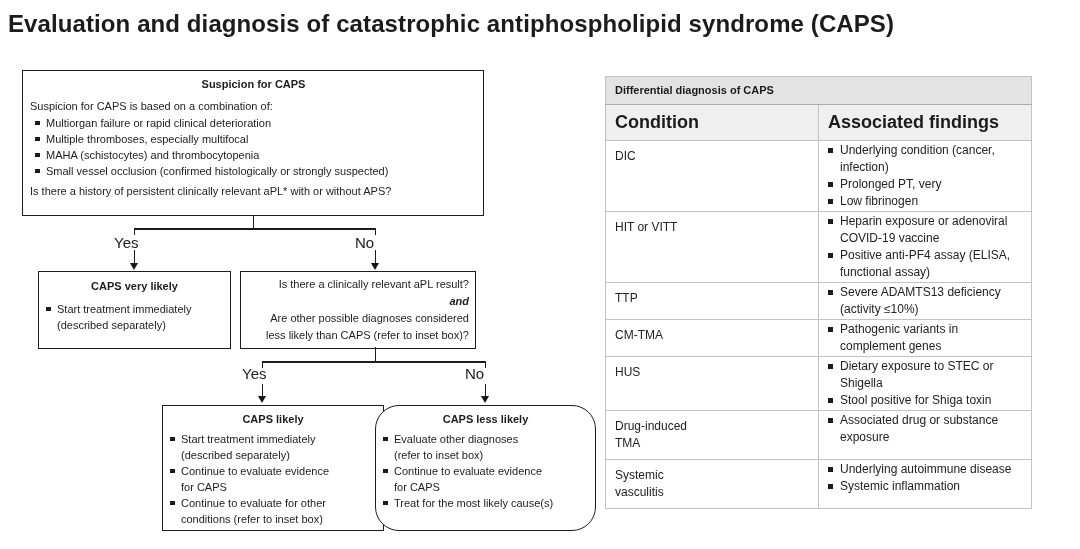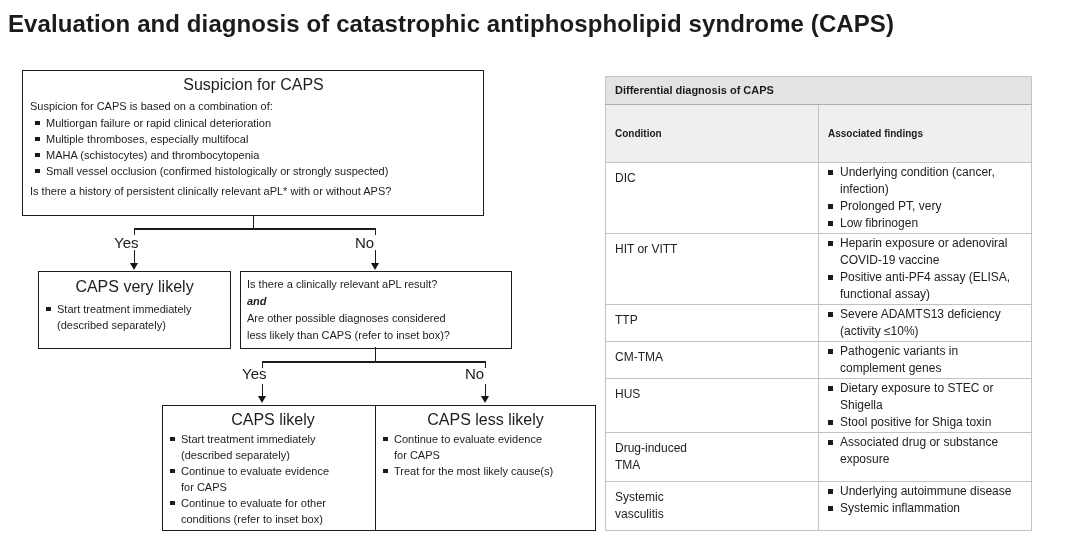--- a/index.html
+++ b/index.html
@@ -10,40 +10,40 @@
   
   .page-title {
     position:absolute; left:8px; top:10px; margin:0;
     font-size:24px; font-weight:700; color:#1b1b1b; letter-spacing:0.1px;
   }
   
   .fc-box {
     position:absolute; background:#fff; border:1.5px solid #1c1c1c;
     font-size:11px; line-height:17px; box-sizing:border-box;
   }
-  .fc-title { text-align:center; font-weight:400; font-size:16px; line-height:17px; }
+  .fc-title { text-align:center; font-weight:700; font-size:11px; line-height:17px; }
   .fc-line { white-space:pre-line; }
   ul.blist { list-style:none; margin:0; padding:0; }
   .bullet { position:relative; padding-left:12px; white-space:pre-line; }
   .bullet::before {
     content:""; position:absolute; left:1px; top:6px;
     width:4.5px; height:4.5px; background:#1b1b1b;
   }
   .fc-box .bullet { line-height:16px; }
   .fc-box .bullet::before { top:5.5px; }
   #box-suspicion { left:22px; top:70px; width:462px; height:146px; padding:5px 6px 5px 7px; }
   #box-suspicion .fc-title { margin-bottom:5px; }
   #box-suspicion .blist { margin:0 0 0 4px; }
   #box-suspicion .q { margin-top:4px; }
   #box-very-likely { left:38px; top:271px; width:193px; height:78px; padding:6px; }
   #box-very-likely .fc-title { margin-bottom:6px; }
-  #box-apl-question { left:240px; top:271px; width:272px; height:78px; padding:4px 6px; }
+  #box-apl-question { left:240px; top:271px; width:236px; height:78px; padding:4px 6px;text-align:right; }
   #box-apl-question .and { font-weight:700; font-style:italic; }
   #box-likely { left:162px; top:405px; width:222px; height:126px; padding:5px 6px; }
-  #box-less-likely { left:375px; top:405px; width:221px; height:126px; padding:5px 6px; }
+  #box-less-likely { left:375px; top:405px; width:221px; height:126px; padding:5px 6px;border-radius:24px; }
   #box-likely .fc-title, #box-less-likely .fc-title { margin-bottom:3px; }
   
   .ln { position:absolute; background:#1c1c1c; }
   .ln.v { width:1.5px; }
   .ln.h { height:1.5px; }
   .arr-head {
     position:absolute; width:0; height:0;
     border-left:4.5px solid transparent; border-right:4.5px solid transparent;
     border-top:7px solid #151515;
   }
@@ -60,22 +60,22 @@
   }
   .diff-table th, .diff-table td {
     border:1px solid #c3c3c3; vertical-align:top; text-align:left;
     box-sizing:border-box;
   }
   .diff-table .t-title {
     background:#e3e3e3; font-size:11px; font-weight:700; color:#1b1b1b;
     padding:5px 9px; border-bottom:1px solid #adadad;
   }
   .diff-table .t-colhead {
-    background:#efefef; font-size:10px; font-weight:700; color:#1b1b1b;
-    padding:20px 9px;
+    background:#efefef; font-size:18px; font-weight:700; color:#1b1b1b;
+    padding:9px 9px;
   }
   .diff-table td.cond { width:95px; padding:7px 5px 7px 9px; white-space:pre-line; }
   .diff-table td.find { width:332px; padding:1px 8px; }
   .diff-table .bullet { padding-left:13px; }
   .diff-table .bullet::before { top:6px; width:5px; height:5px; }
 </style>
 </head>
 <body>
 
 <div class="canvas">
@@ -141,20 +141,22 @@
           <li class="bullet">Continue to evaluate evidence
 for CAPS</li>
           <li class="bullet">Continue to evaluate for other
 conditions (refer to inset box)</li>
         </ul>
     </div>
 
     <div class="fc-box" id="box-less-likely">
       <div class="fc-title">CAPS less likely</div>
       <ul class="blist">
+          <li class="bullet">Evaluate other diagnoses
+(refer to inset box)</li>
           <li class="bullet">Continue to evaluate evidence
 for CAPS</li>
           <li class="bullet">Treat for the most likely cause(s)</li>
         </ul>
     </div>
 
   </div>
 
   <table class="diff-table">
     <thead>

